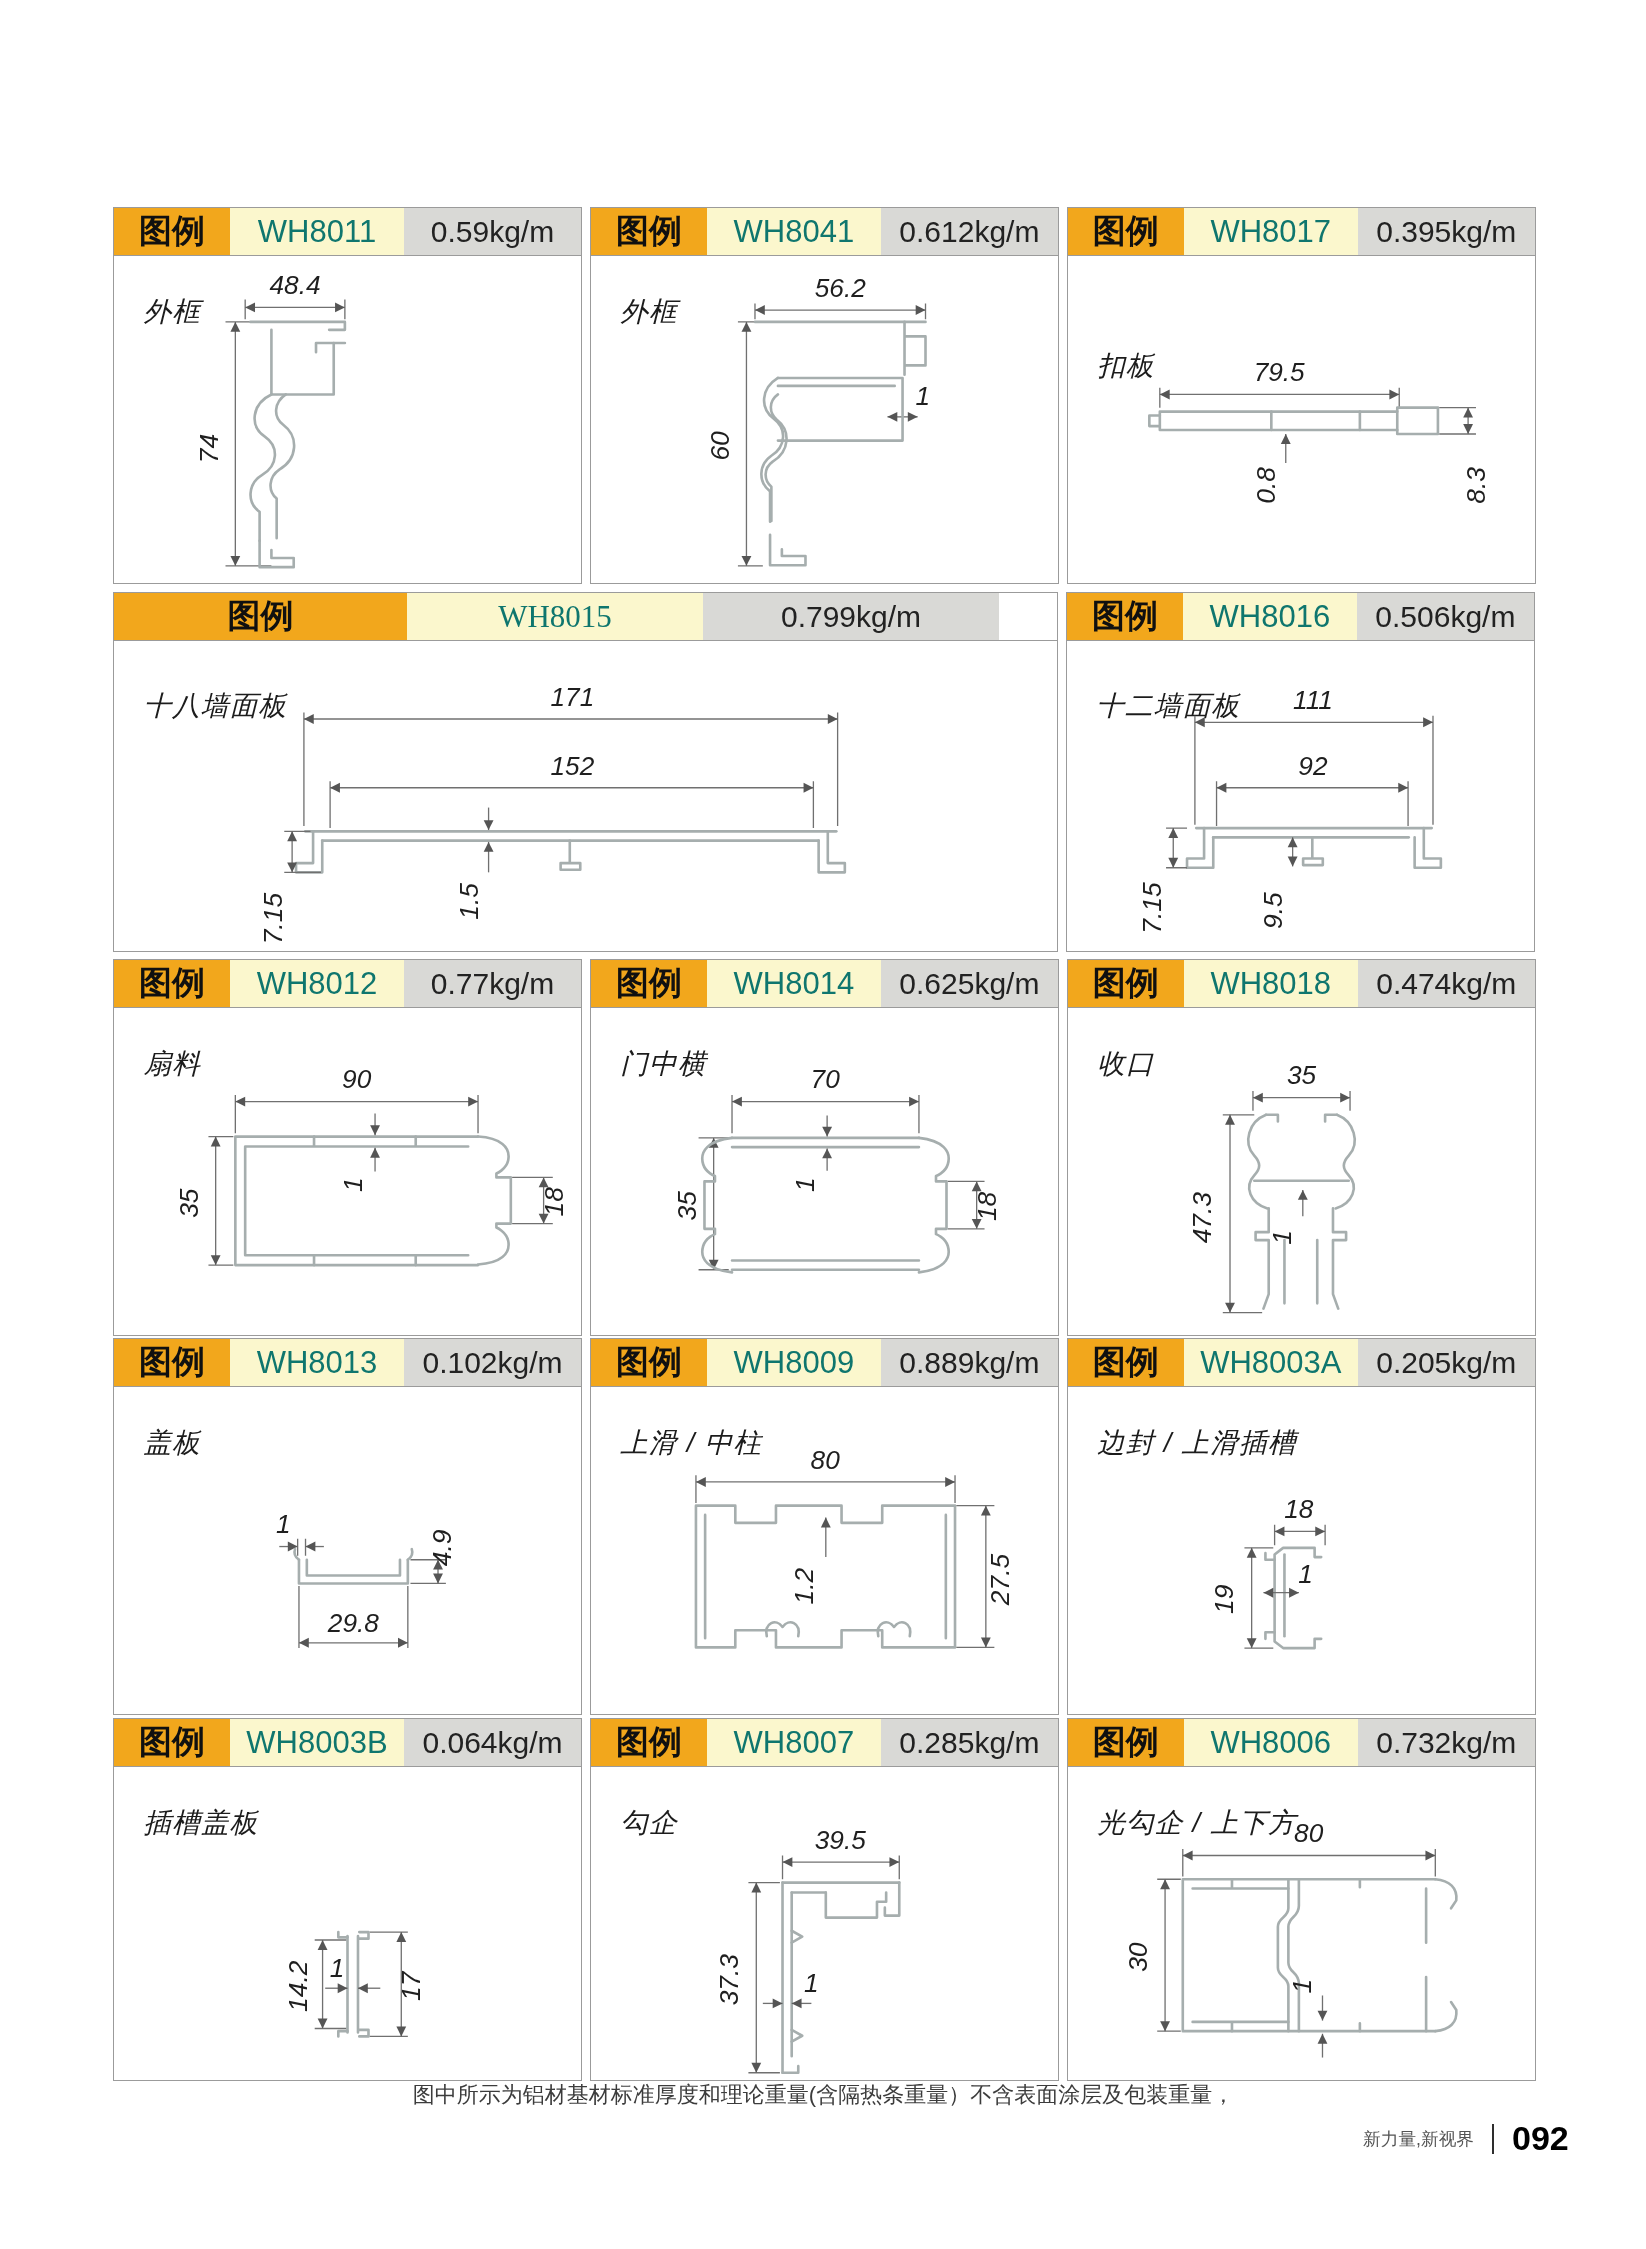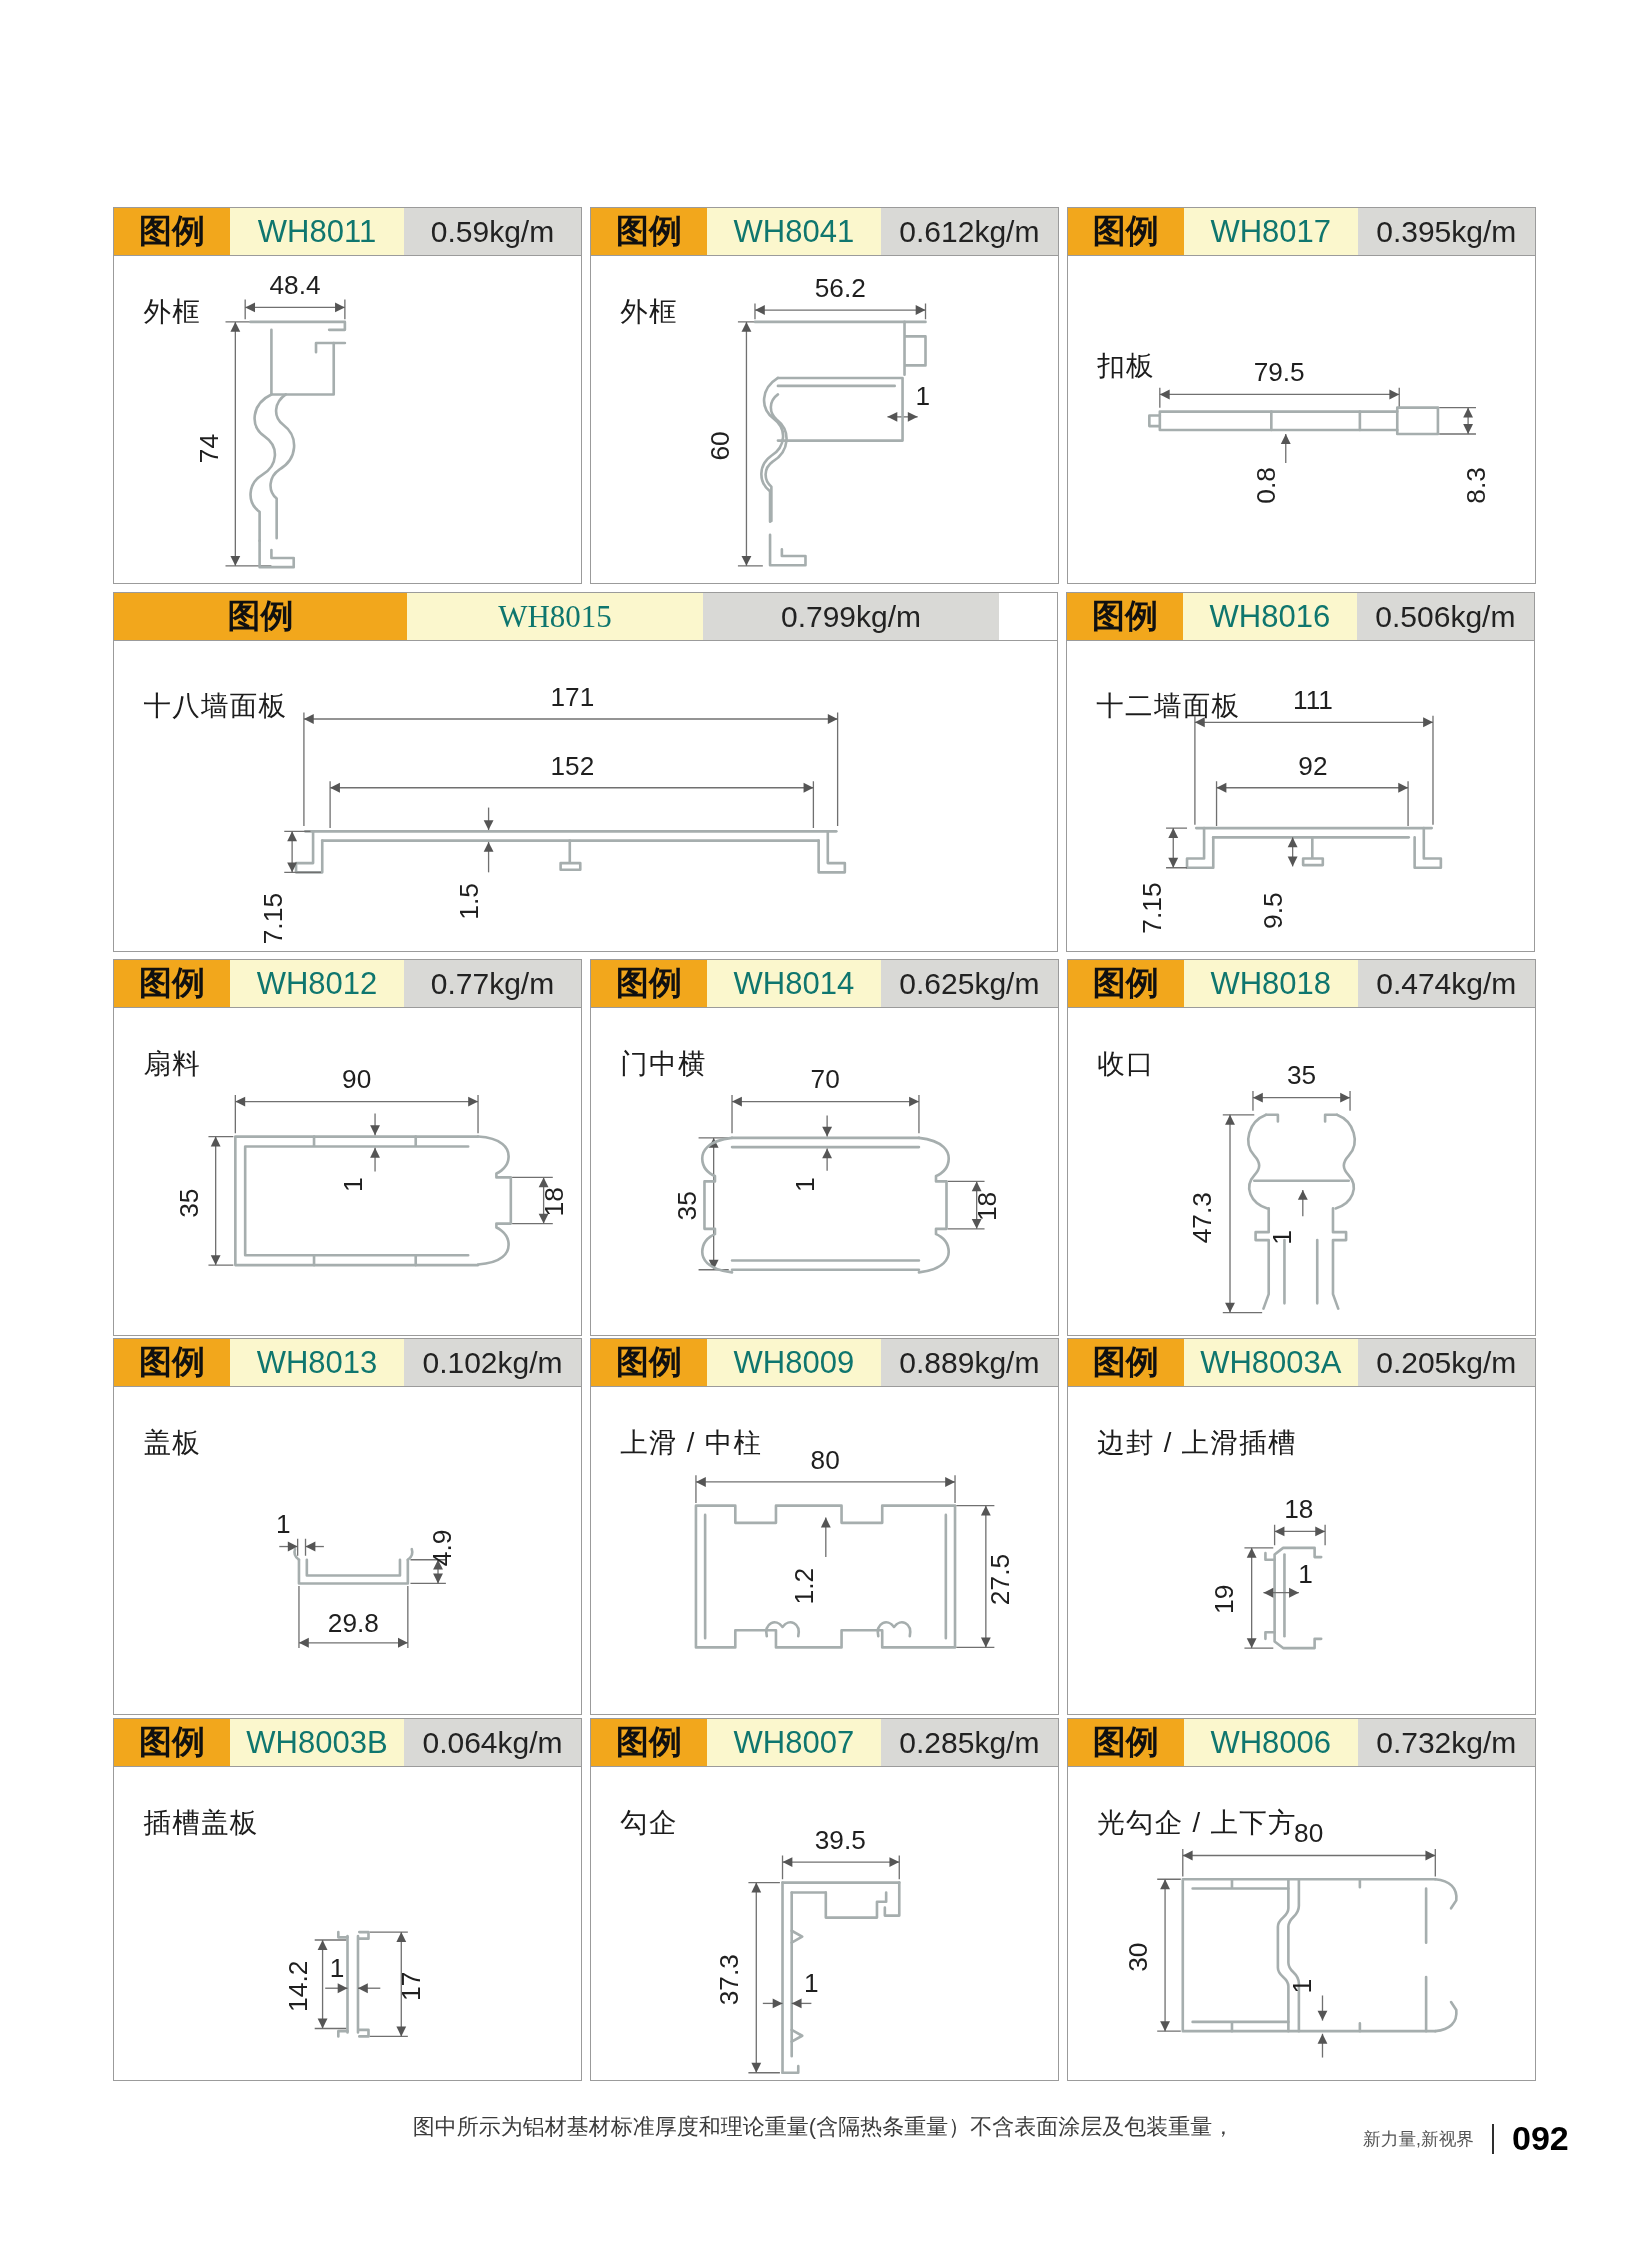--- a/index.html
+++ b/index.html
@@ -14,29 +14,29 @@
   .hdr-legend { background:#f2a71c; width:116px; display:flex; align-items:center; justify-content:center;
     font-weight:bold; font-size:33px; color:#101010; }
   .hdr-code { background:#fbf7cd; width:174px; display:flex; align-items:center; justify-content:center;
     font-size:31px; color:#0f766e; }
   .hdr-weight { background:#d9d9d6; flex:1; display:flex; align-items:center; justify-content:center;
     font-size:30px; color:#222; }
   .wide .hdr-legend { width:293px; }
   .wide .hdr-code { width:296px;font-family:Liberation Serif, serif; }
   .wide .hdr-weight { flex:0 0 296px; }
   .hdr-fill { flex:1; background:#fff; }
-  .cell-body { position:relative; }
+  .cell-body { position:relative;font-style:italic; }
   .plabel { position:absolute; top:38px; left:29.4px; font-size:27.5px; color:#1c1c1c; letter-spacing:1.3px; }
   .plabel.low { top:92px; }
   svg.draw { position:absolute; left:0; top:0; width:100%; height:100%; }
   .pline { fill:none; stroke:#a6aeae; stroke-width:4; stroke-linecap:round; stroke-linejoin:round; }
   .dline { fill:none; stroke:#707070; stroke-width:2; }
   .dtext { fill:#1f1f1f; font-size:40px; text-anchor:middle; font-family:"Liberation Sans", sans-serif; }
   .disclaimer { position:absolute; top:2078px; left:0; width:1647px; text-align:center;
-    font-size:22px; color:#3c3c3c; line-height:34px;margin-top:32px; }
+    font-size:22px; color:#3c3c3c; line-height:34px; }
   .pagefoot { position:absolute; top:2119px; left:1363px; display:flex; align-items:center; gap:18px; }
   .pf-brand { font-size:17.7px; color:#545454; }
   .pf-bar { width:2px; height:30px; background:#2e2e2e; }
   .pf-num { font-size:34px; font-weight:bold; color:#000000; }
 </style>
 </head>
 <body>
 
 <svg width="0" height="0" style="position:absolute">
   <defs>

